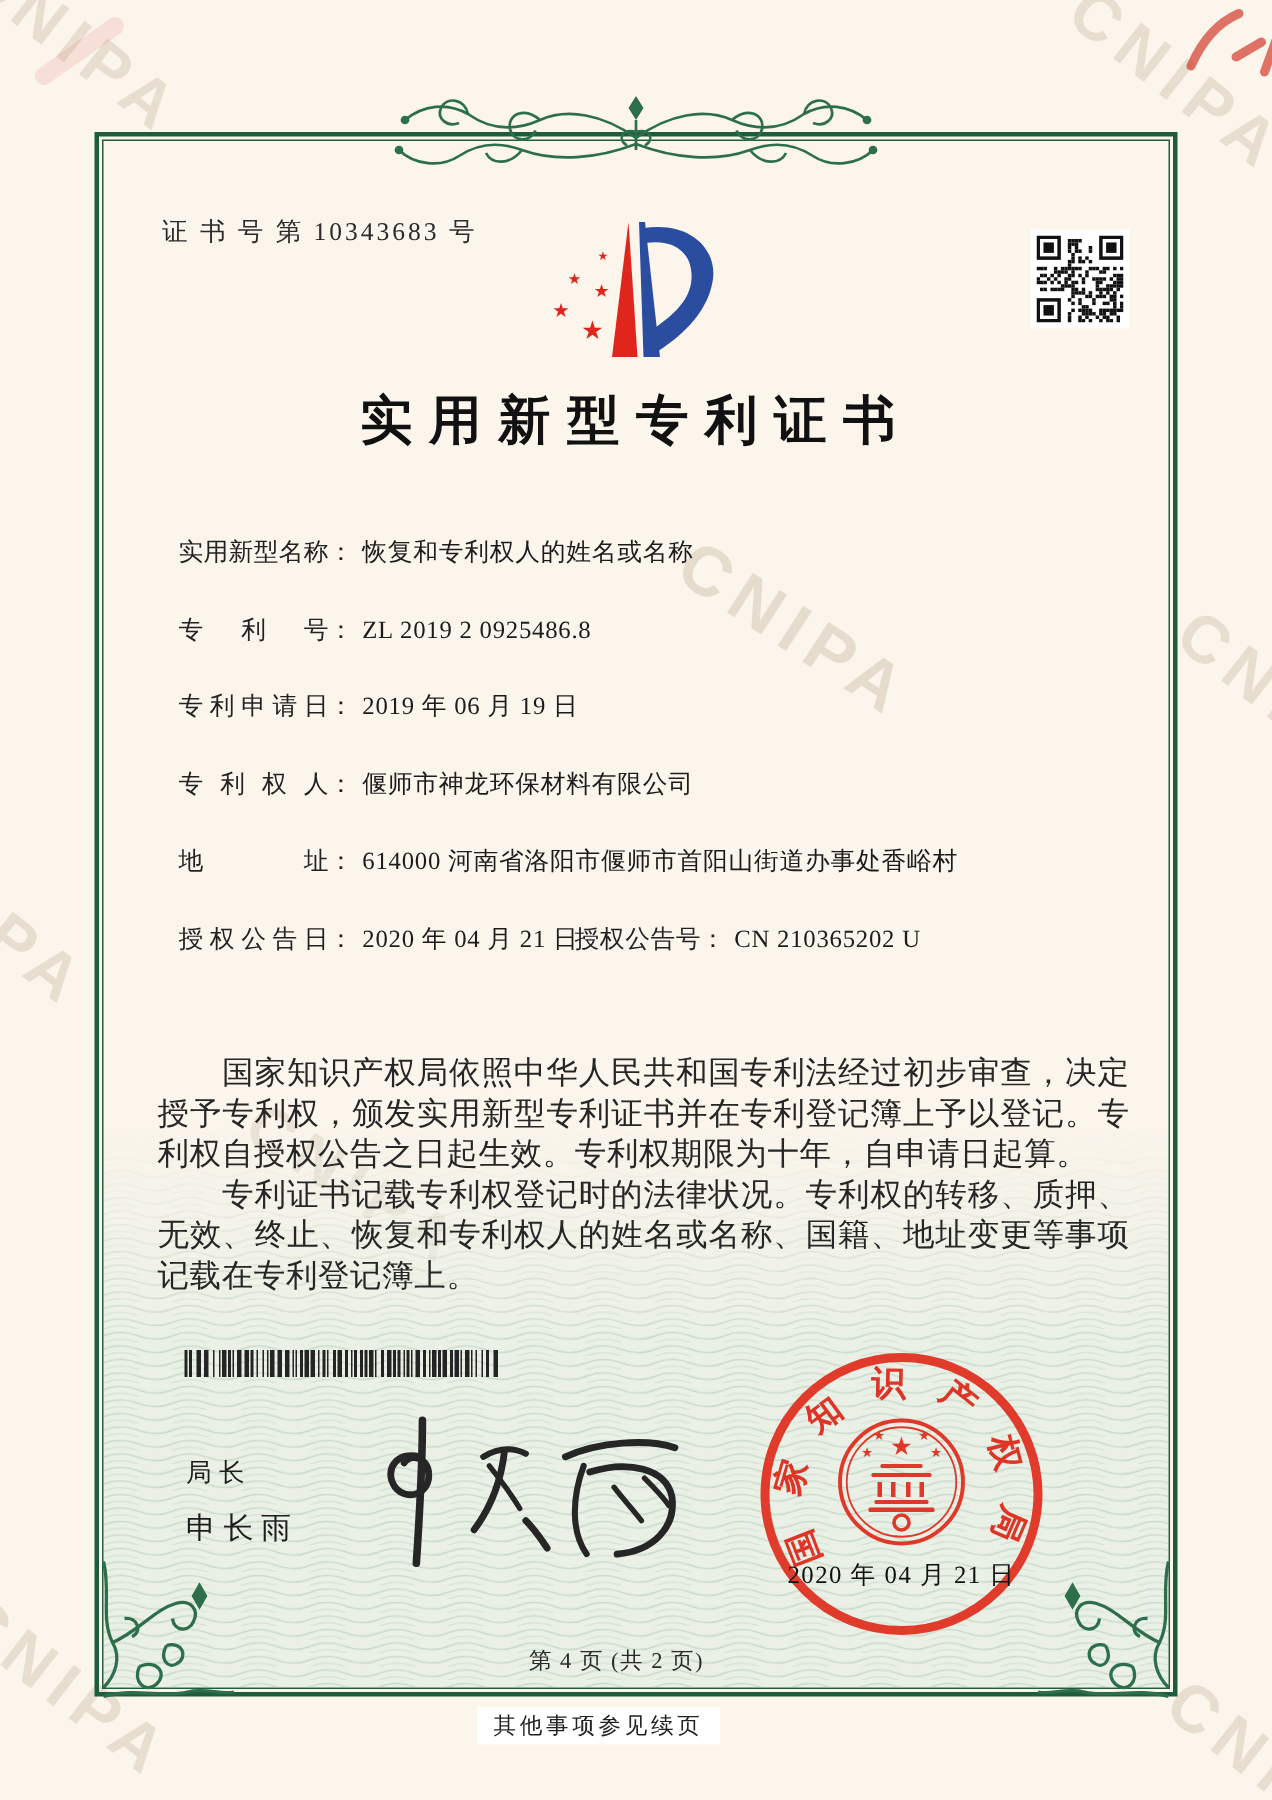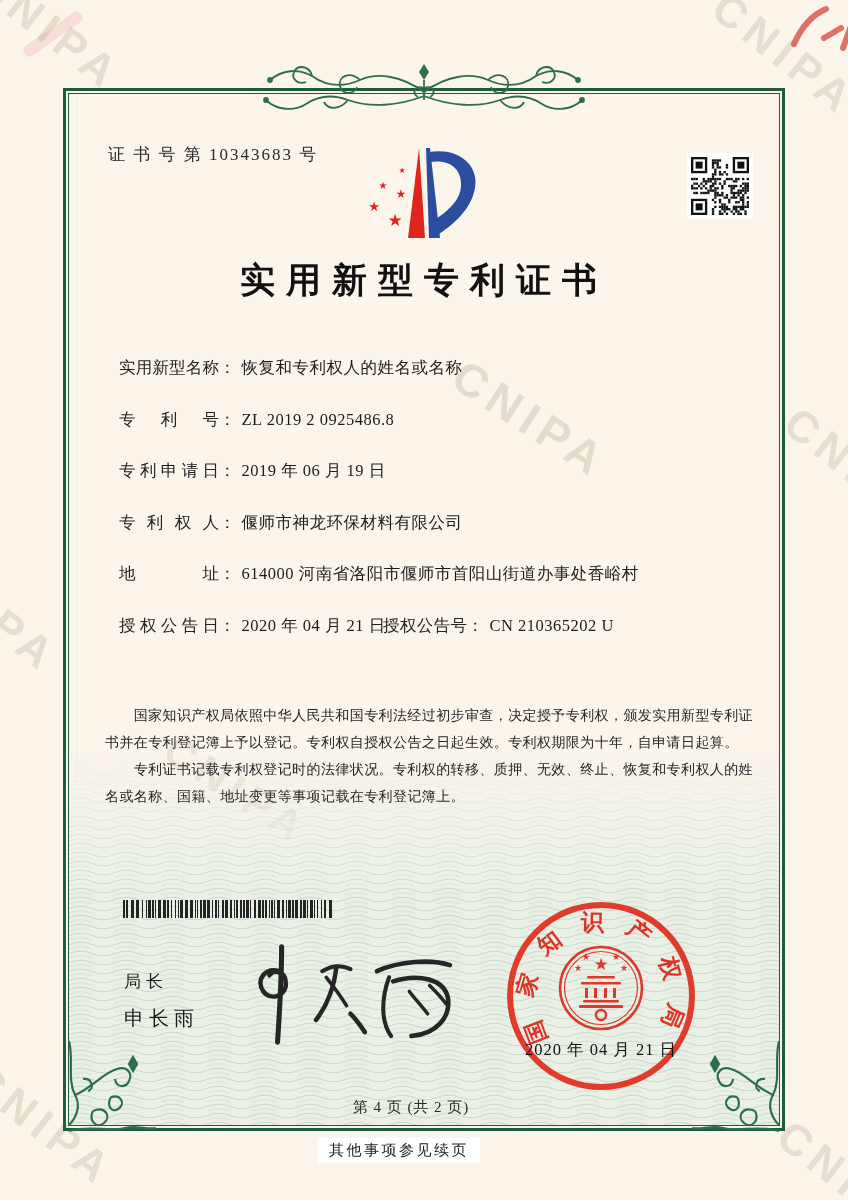--- a/index.html
+++ b/index.html
@@ -57,21 +57,21 @@
   }
   
   .fields{position:absolute;left:50px;top:263px;right:26px;font-size:16.5px}
   .frow{position:relative;height:51.5px;white-space:nowrap}
   .flabel{display:inline-block;width:100px;text-align:justify;text-align-last:justify;color:#222}
   .fcolon{margin-right:6px}
   .fval{color:#1c1c1c;letter-spacing:.5px}
   .pair2{position:absolute;left:264px;top:0}
   .pair2 .flabel{width:84px}
   
-  .paras{position:absolute;left:36px;top:608px;width:648px;font-size:14px;line-height:27px;
+  .paras{position:absolute;left:36px;top:608px;width:648px;font-size:21px;line-height:27px;
     text-align:justify;color:#262626;letter-spacing:.4px}
   .paras p{margin:0;text-indent:2.05em}
   
   .barcode{position:absolute;left:54px;top:806px;width:216px;height:18px}
   .barcode i{position:absolute;top:0;bottom:0;background:#242424}
   .officer-title{position:absolute;left:55px;top:876px;font-size:17px;letter-spacing:5px}
   .officer-name{position:absolute;left:55px;top:911px;font-size:20px;letter-spacing:5px}
   .signature{position:absolute;left:168px;top:846px;width:218px;height:108px}
   .seal{position:absolute;left:432px;top:802px;width:200px;height:200px}
   .seal-date{position:absolute;left:432px;top:945px;width:200px;text-align:center;

